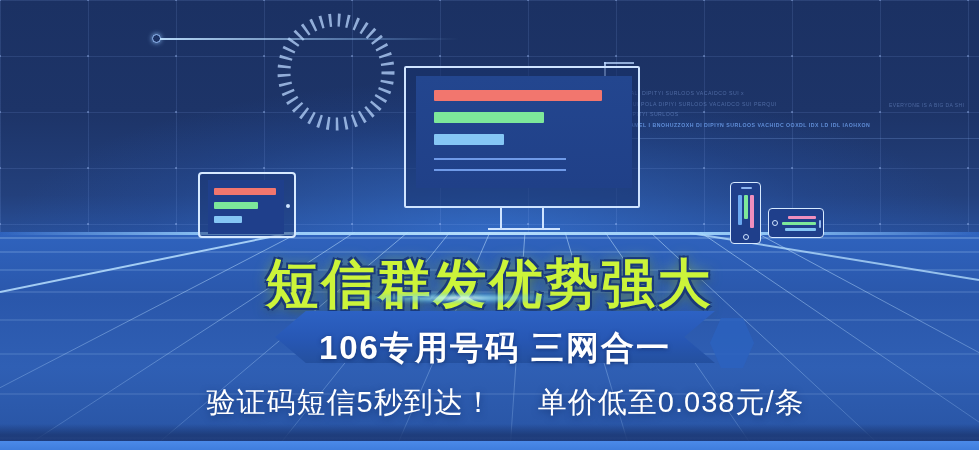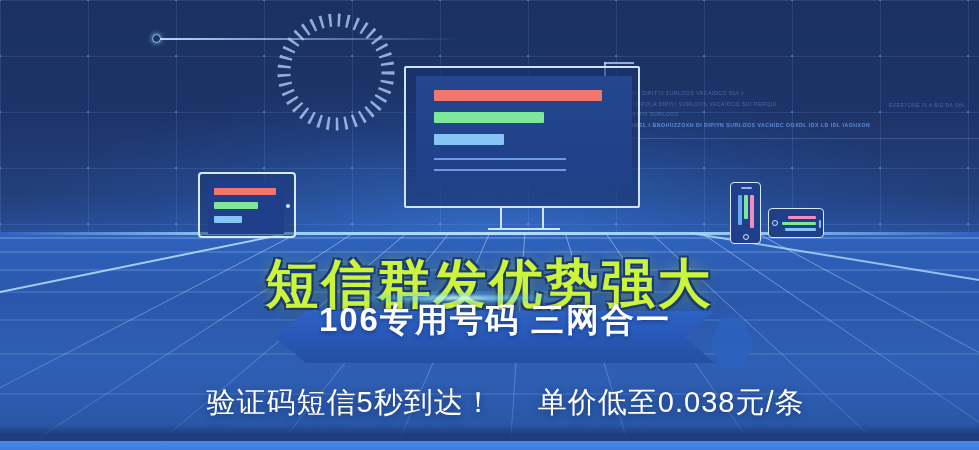--- a/index.html
+++ b/index.html
@@ -139,21 +139,21 @@
     filter:blur(1.2px);
   }
   
   .ribbon{
     position:absolute;left:275px;top:311px;width:440px;height:52px;
     background:linear-gradient(180deg,#2d62c4 0%,#2757b4 55%,#24509f 100%);
     clip-path:polygon(7% 0%,100% 0%,93% 50%,100% 100%,7% 100%,0% 50%);
     box-shadow:0 2px 12px rgba(10,30,80,.35);
   }
   .ribbon-text{
-    position:absolute;left:275px;top:294px;width:440px;height:52px;
+    position:absolute;left:275px;top:322px;width:440px;height:52px;
     display:flex;align-items:center;justify-content:center;
     font-size:33px;font-weight:bold;color:#ffffff;letter-spacing:2px;
     text-shadow:0 1px 4px rgba(10,30,80,.55);white-space:nowrap;
   }
   
   .subline{
     position:absolute;left:16px;top:383px;width:979px;text-align:center;
     font-size:29px;color:#ffffff;letter-spacing:1px;white-space:nowrap;
     text-shadow:0 2px 7px rgba(10,35,90,.6);
   }

